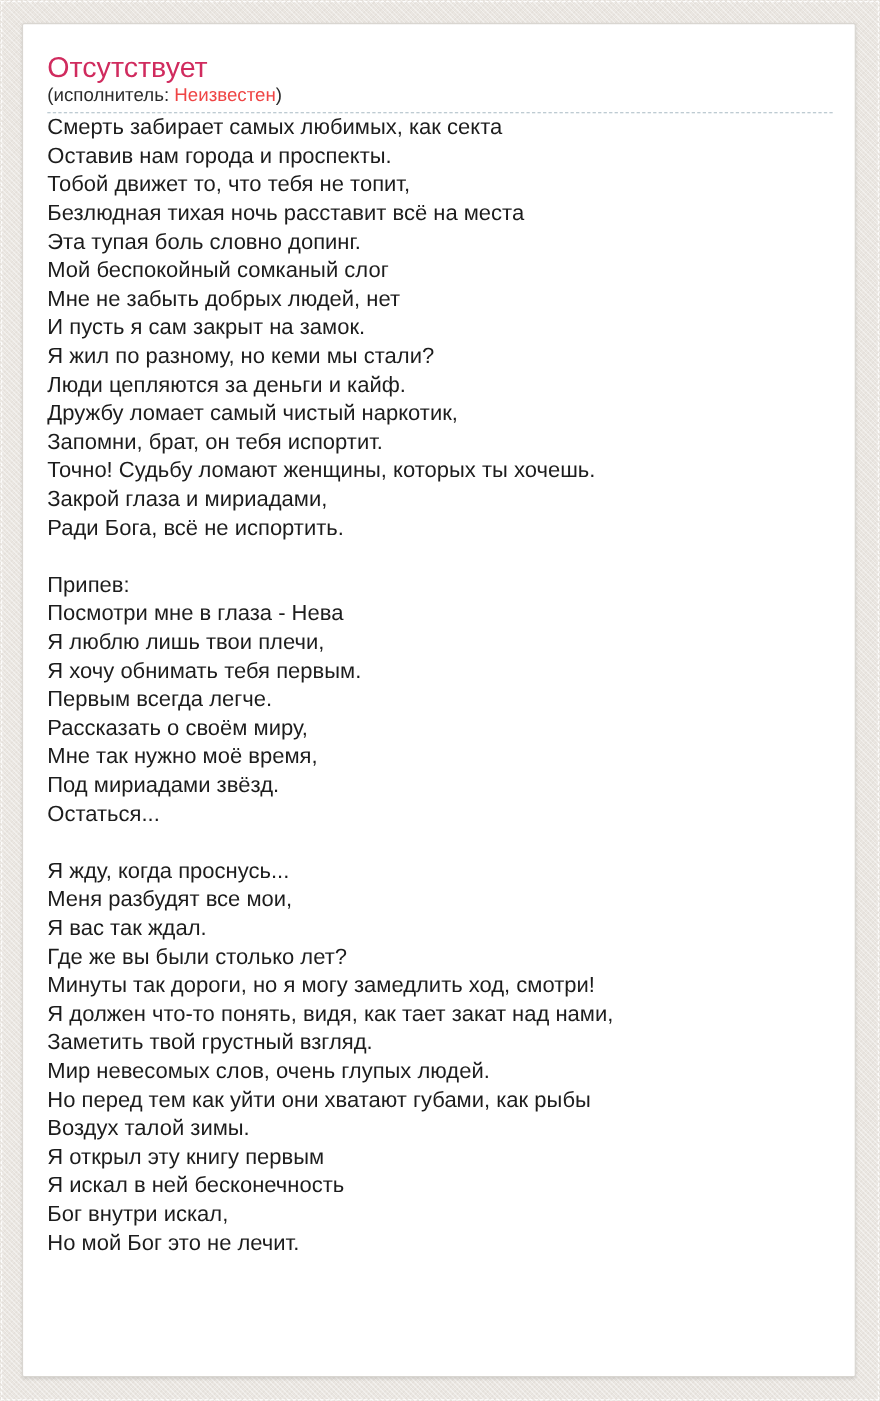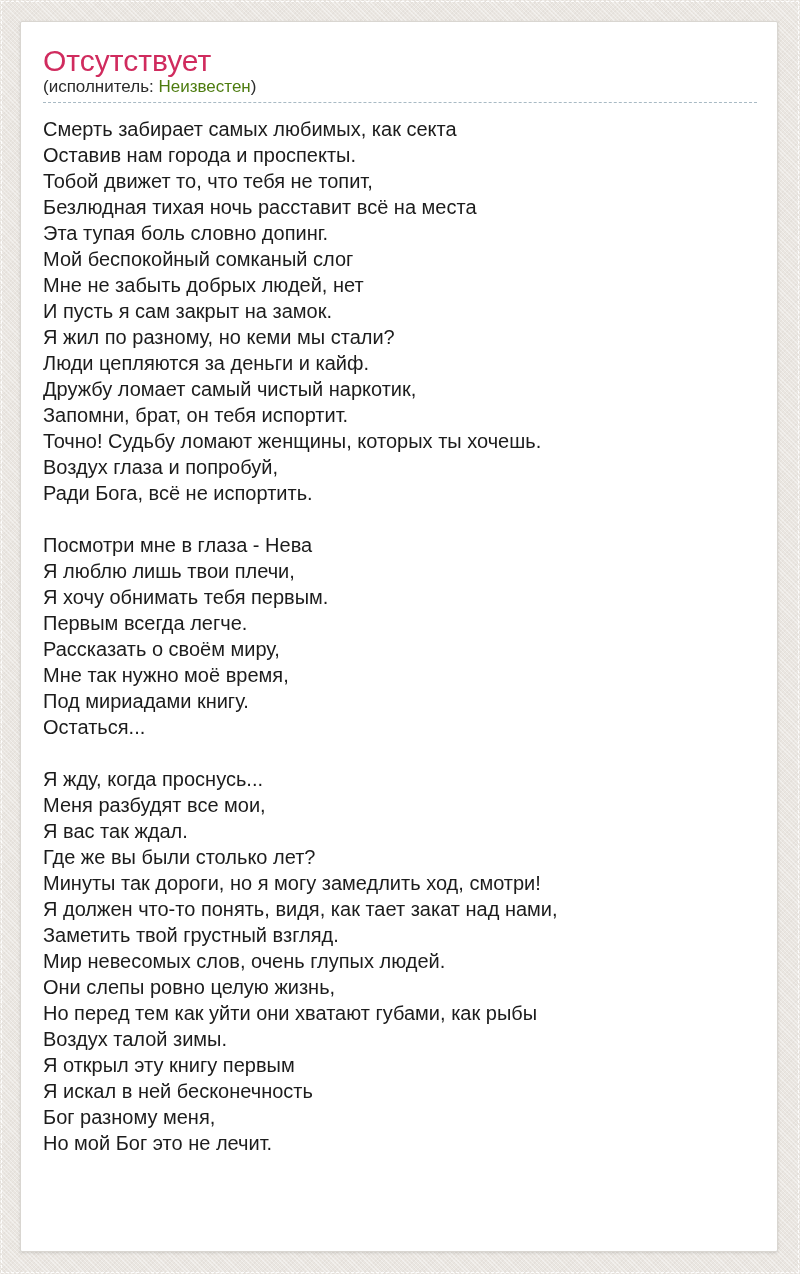--- a/index.html
+++ b/index.html
@@ -24,42 +24,41 @@
     position: absolute;
     left: 20px; top: 21px;
     width: 758px; height: 1231px;
     background: #ffffff;
     border: 1px solid #d9d6d1;
     border-radius: 2px;
     box-shadow: 0 1px 3px rgba(0,0,0,.12);
     padding: 25px 20px 0 22px;
   }
   .page-title {
-    font-size: 30px;
+    font-size: 26px;
     line-height: 28px;
     font-weight: normal;
     color: #d02b5e;
   }
   .artist-line {
     font-size: 17px;
     line-height: 19px;
     color: #2b2b2b;
     margin-top: 2px;
   }
   .artist-link {
-    color: #4d7c0f;
+    color: #ef4444;
     text-decoration: none;
     cursor: pointer;
   }
   .header-sep {
     border-bottom: 1px dashed #a9bac4;
     margin-top: 6px;
   }
   .lyrics {
-    margin-top: 13px;
     font-size: 20px;
     line-height: 26px;
     color: #1c1c1c;
   }
   .lyric-line { white-space: pre; }
   .lyric-line.blank { height: 26px; }
 </style>
 </head>
 <body>
 
@@ -79,41 +78,41 @@
       <div class="lyric-line">Безлюдная тихая ночь расставит всё на места</div>
       <div class="lyric-line">Эта тупая боль словно допинг.</div>
       <div class="lyric-line">Мой беспокойный сомканый слог</div>
       <div class="lyric-line">Мне не забыть добрых людей, нет</div>
       <div class="lyric-line">И пусть я сам закрыт на замок.</div>
       <div class="lyric-line">Я жил по разному, но кеми мы стали?</div>
       <div class="lyric-line">Люди цепляются за деньги и кайф.</div>
       <div class="lyric-line">Дружбу ломает самый чистый наркотик,</div>
       <div class="lyric-line">Запомни, брат, он тебя испортит.</div>
       <div class="lyric-line">Точно! Судьбу ломают женщины, которых ты хочешь.</div>
-      <div class="lyric-line">Воздух глаза и попробуй,</div>
+      <div class="lyric-line">Закрой глаза и мириадами,</div>
       <div class="lyric-line">Ради Бога, всё не испортить.</div>
       <div class="lyric-line blank"></div>
+      <div class="lyric-line">Припев:</div>
       <div class="lyric-line">Посмотри мне в глаза - Нева</div>
       <div class="lyric-line">Я люблю лишь твои плечи,</div>
       <div class="lyric-line">Я хочу обнимать тебя первым.</div>
       <div class="lyric-line">Первым всегда легче.</div>
       <div class="lyric-line">Рассказать о своём миру,</div>
       <div class="lyric-line">Мне так нужно моё время,</div>
-      <div class="lyric-line">Под мириадами книгу.</div>
+      <div class="lyric-line">Под мириадами звёзд.</div>
       <div class="lyric-line">Остаться...</div>
       <div class="lyric-line blank"></div>
       <div class="lyric-line">Я жду, когда проснусь...</div>
       <div class="lyric-line">Меня разбудят все мои,</div>
       <div class="lyric-line">Я вас так ждал.</div>
       <div class="lyric-line">Где же вы были столько лет?</div>
       <div class="lyric-line">Минуты так дороги, но я могу замедлить ход, смотри!</div>
       <div class="lyric-line">Я должен что-то понять, видя, как тает закат над нами,</div>
       <div class="lyric-line">Заметить твой грустный взгляд.</div>
       <div class="lyric-line">Мир невесомых слов, очень глупых людей.</div>
-      <div class="lyric-line">Они слепы ровно целую жизнь,</div>
       <div class="lyric-line">Но перед тем как уйти они хватают губами, как рыбы</div>
       <div class="lyric-line">Воздух талой зимы.</div>
       <div class="lyric-line">Я открыл эту книгу первым</div>
       <div class="lyric-line">Я искал в ней бесконечность</div>
-      <div class="lyric-line">Бог разному меня,</div>
+      <div class="lyric-line">Бог внутри искал,</div>
       <div class="lyric-line">Но мой Бог это не лечит.</div>
     </div>
 </div>
 
 </body></html>

